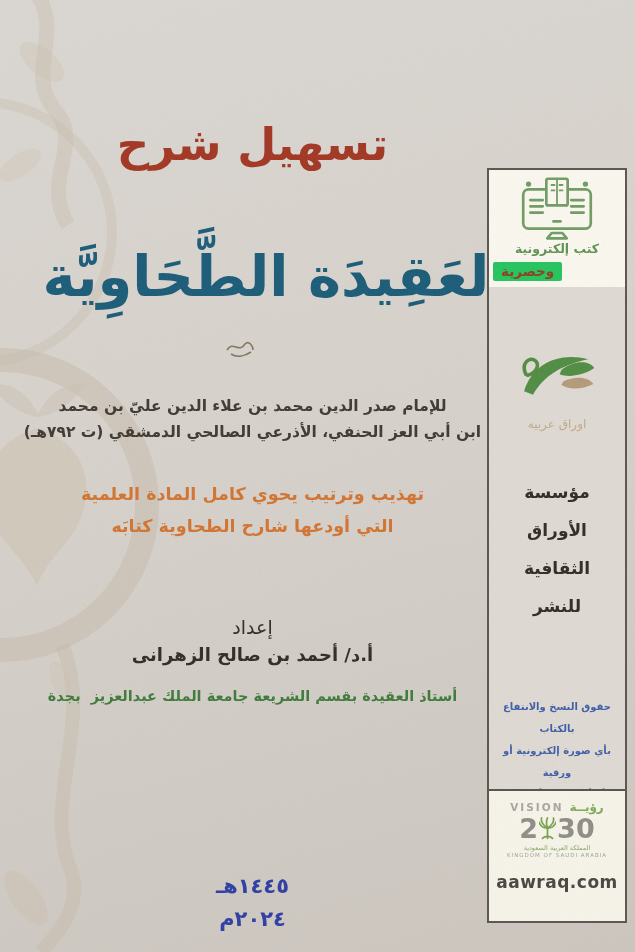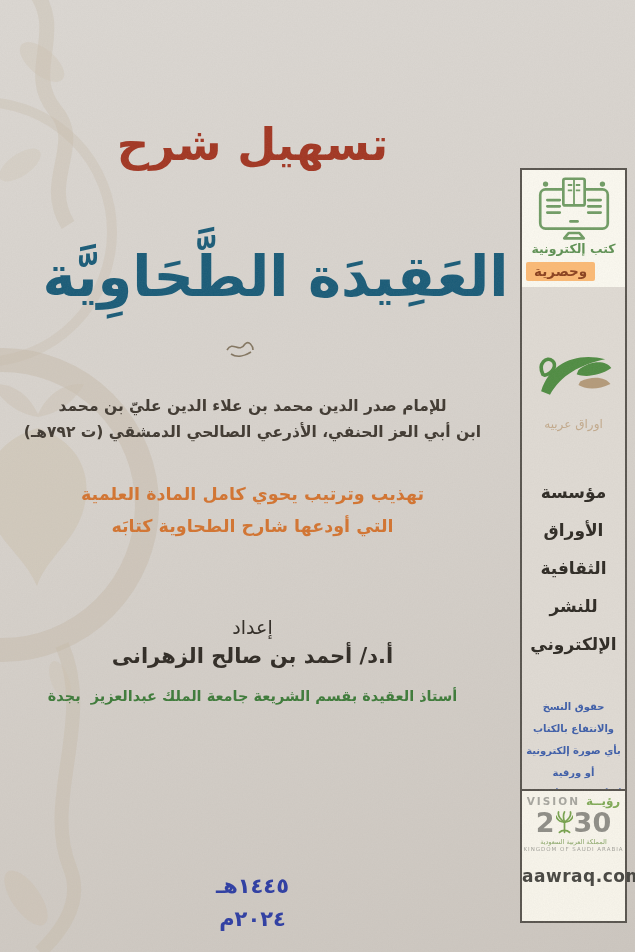--- a/index.html
+++ b/index.html
@@ -22,50 +22,50 @@
                   white-space:nowrap; letter-spacing:-1px;padding-left:23px; }
 
   .flourish { position:absolute; left:224px; top:338px; pointer-events:none; }
 
   .author  { top:393px; font-size:15.5px; font-weight:bold; color:#3e372f; line-height:1.7; }
 
   .subtitle{ top:478px; font-size:17.5px; font-weight:bold; color:#d4732e; line-height:1.85; }
 
   .prepared{ top:616px; color:#2e2923; }
   .prepared .lbl  { font-size:19px; margin-bottom:6px; }
-  .prepared .name { font-size:21px; font-weight:bold; }
+  .prepared .name { font-size:18px; font-weight:bold; }
 
   .prof    { top:688px; font-size:14.5px; font-weight:bold; color:#3b7a37; }
 
   .years   { top:870px; font-size:21px; font-weight:bold; color:#2b3ba3; line-height:1.55; }
 
   
   .sidebar {
-    position:absolute; top:168px; right:8px; width:107px; height:755px;
+    position:absolute; top:168px; right:8px; width:140px; height:755px;
     border:2px solid #57534d; background:#e0dbd4; box-sizing:border-box;
   }
   .badge { position:absolute; top:0; left:0; right:0; height:112px;
            background:#fcfaf1; padding-top:5px; }
   .badge .b-line1 { text-align:center; font-size:12.5px; font-weight:bold; color:#5d9152; }
-  .pill  { position:absolute; left:4px; bottom:6px; background:#fdba74; color:#8a3f1c;
+  .pill  { position:absolute; left:4px; bottom:6px; background:#22c55e; color:#8a3f1c;
            font-weight:bold; font-size:13.5px; padding:1px 8px 2px; border-radius:2px; direction:rtl; }
   .icon-center { display:block; margin:2px auto 0; }
 
   .logo-block { position:absolute; top:178px; left:0; right:0; text-align:center; }
   .logo-text  { font-size:12px; color:#c3aa8c; margin-top:13px; direction:rtl; }
 
   .foundation { position:absolute; top:303px; left:0; right:0; text-align:center;
                 font-size:17px; font-weight:bold; color:#2c2822; line-height:38px; direction:rtl; }
 
   .copyright  { position:absolute; top:526px; left:0; right:0; text-align:center;
                 font-size:10px; font-weight:bold; color:#3b5ca9; line-height:22px; direction:rtl; }
 
   .vision-box { position:absolute; bottom:0; left:0; right:0; height:132px;
                 background:#f9f6ec; border-top:2px solid #55514b; text-align:center;
-                padding-top:3px; box-sizing:border-box; }
+                padding-top:9px; box-sizing:border-box; }
   .v-row1 { display:flex; justify-content:center; align-items:baseline; gap:6px; }
   .v-en   { font-size:10.5px; letter-spacing:2px; color:#a7a69f; font-weight:bold; }
   .v-ar   { font-size:12px; color:#7faa55; font-weight:bold; }
   .v-year { display:flex; justify-content:center; align-items:center; gap:1px;
             font-size:27px; font-weight:bold; color:#8e8d86; line-height:1; margin-top:1px; }
   .v-k-ar { font-size:6.5px; color:#8aa768; margin-top:2px; }
   .v-k-en { font-size:5.5px; color:#a3a29b; letter-spacing:1px; }
   .website{ margin-top:14px; font-size:17px; font-weight:bold; color:#45443f; letter-spacing:.5px; }
 
   
@@ -154,21 +154,20 @@
         <path d="M10,27 C4,15 14,6 21,12 C26,17 21,26 12,28 Z" fill="none" stroke="#4e8c41" stroke-width="4"></path>
       </svg>
       <div class="logo-text">اوراق عربيه</div>
     </div>
 
     <div class="foundation">
       <div>مؤسسة</div>
       <div>الأوراق</div>
       <div>الثقافية</div>
       <div>للنشر</div>
-      <div>الإلكتروني</div>
     </div>
 
     <div class="copyright">
       <div>حقوق النسخ والانتفاع بالكتاب</div>
       <div>بأي صورة إلكترونية أو ورقية</div>
       <div>أو أي وسيلة أخرى ، محفوظة</div>
       <div>لمؤسسة الأوراق الثقافية</div>
     </div>
 
     <div class="vision-box">

